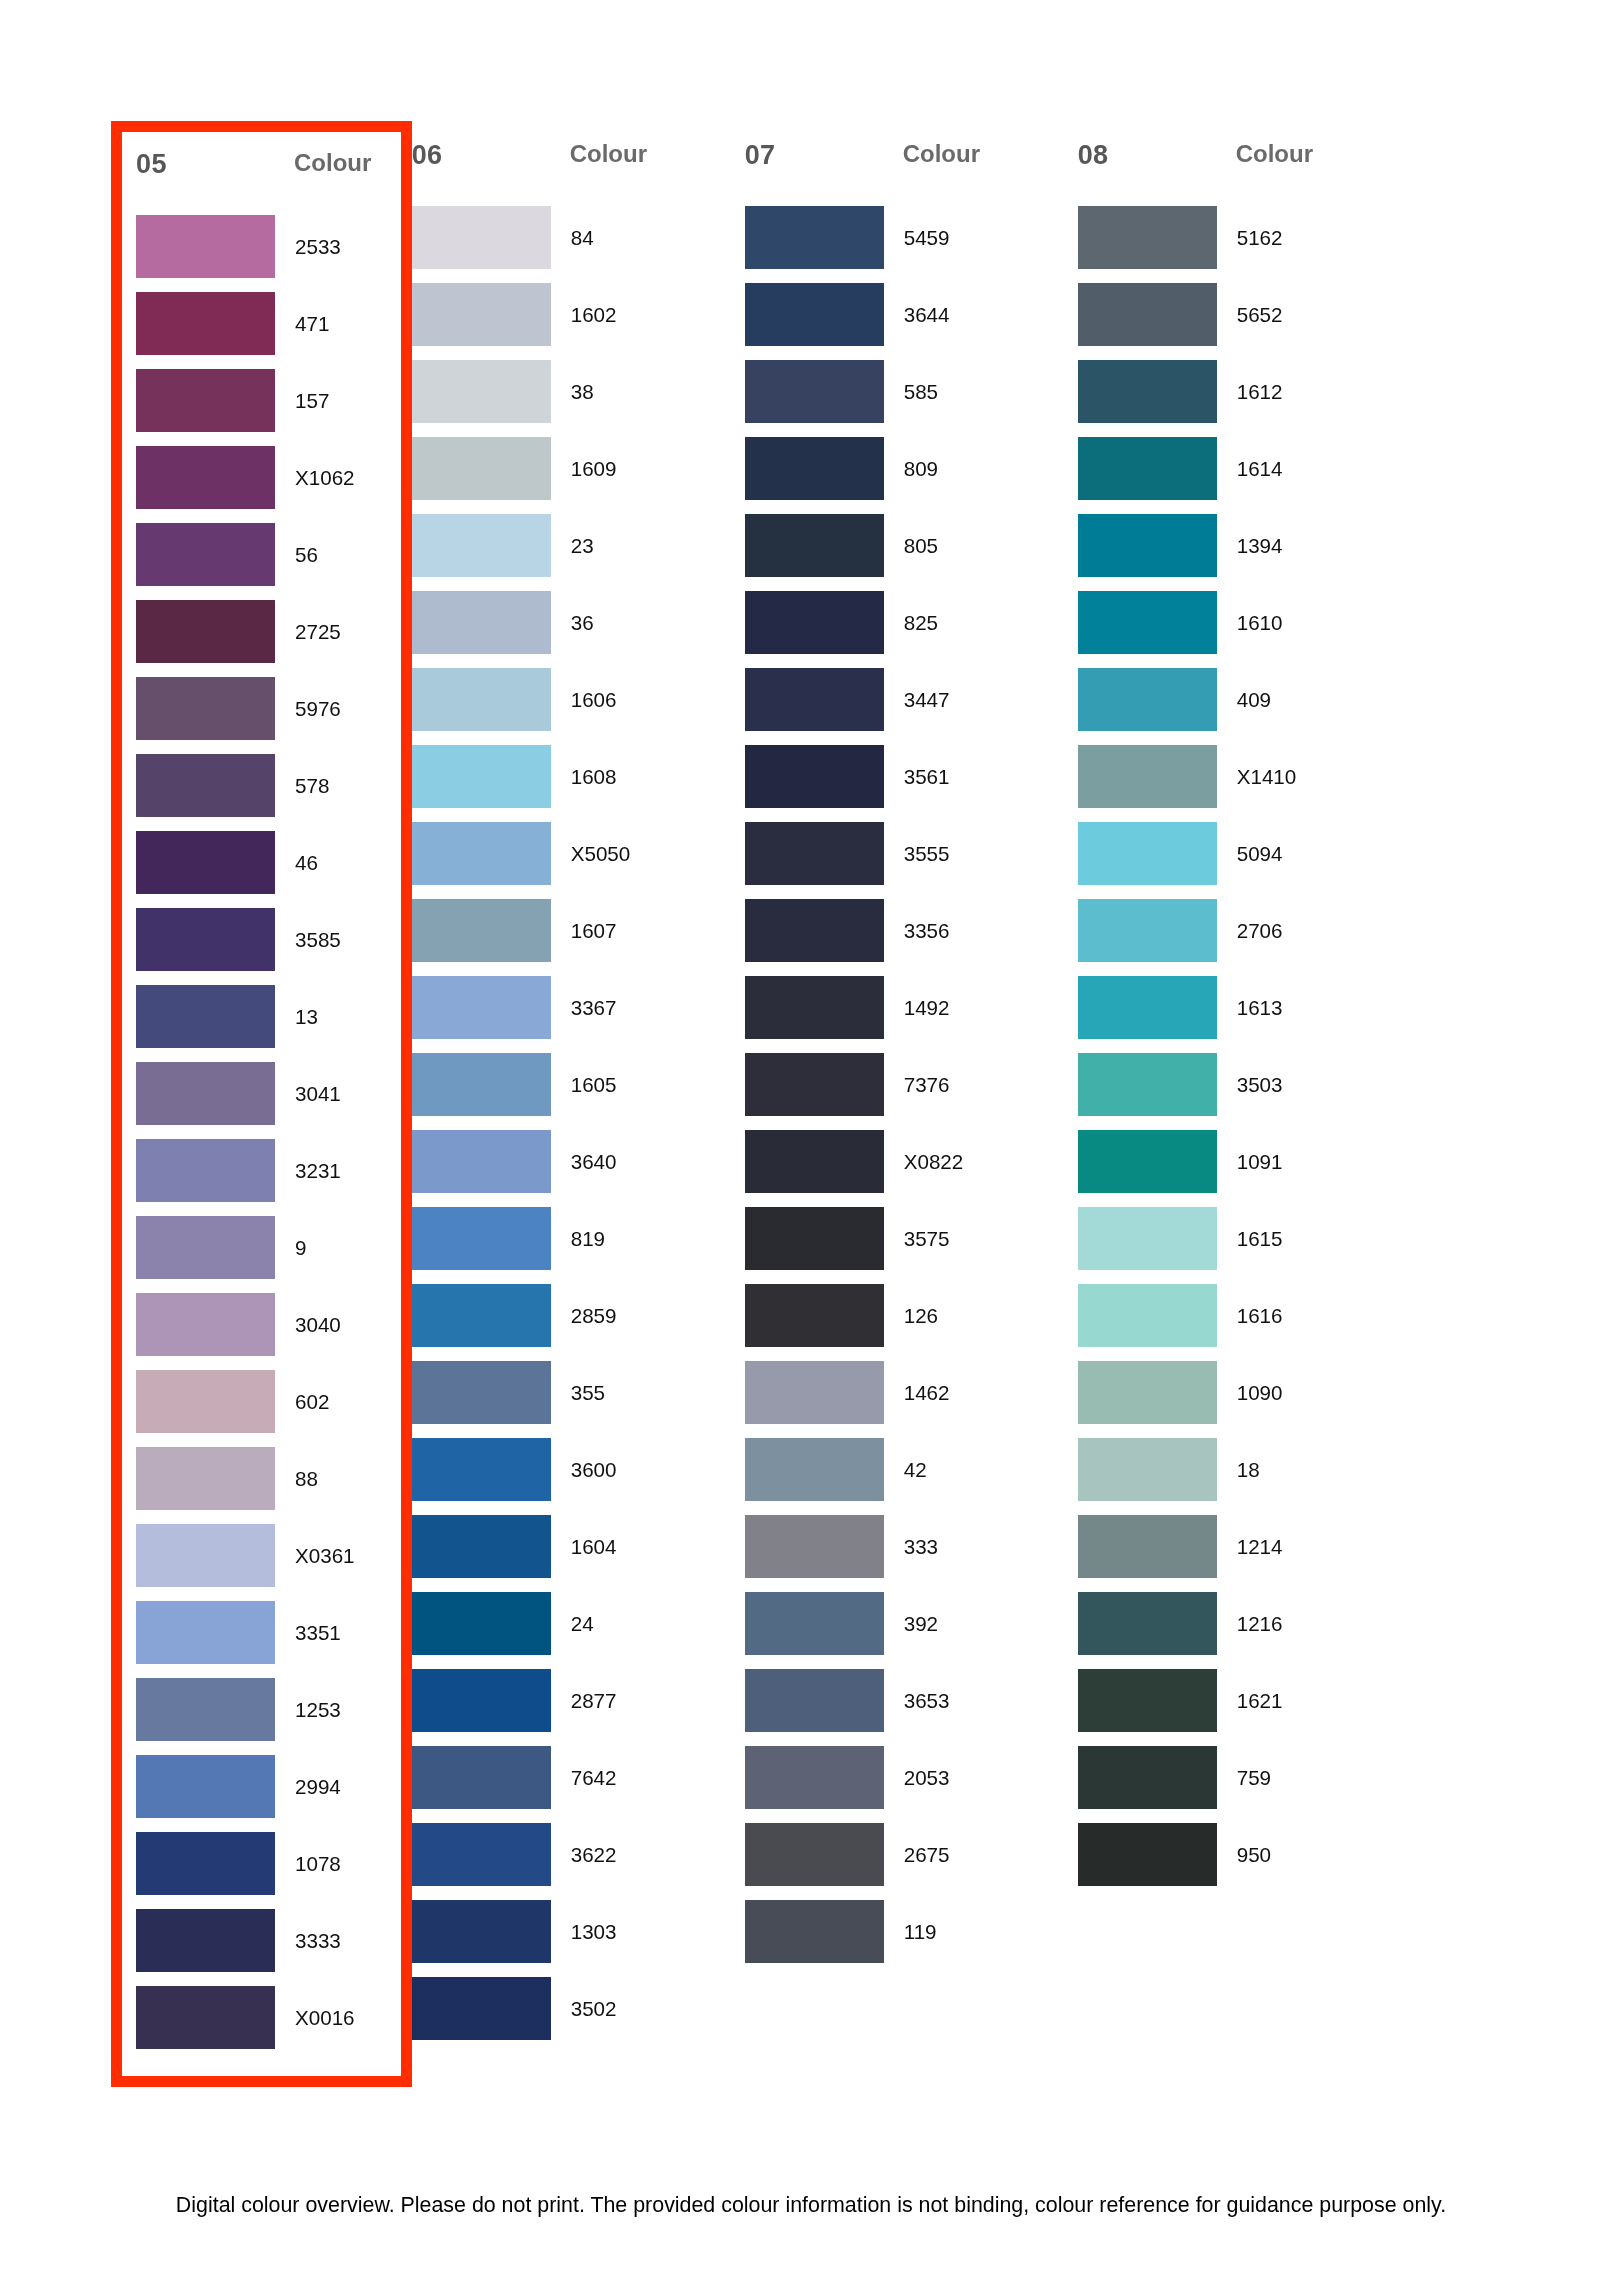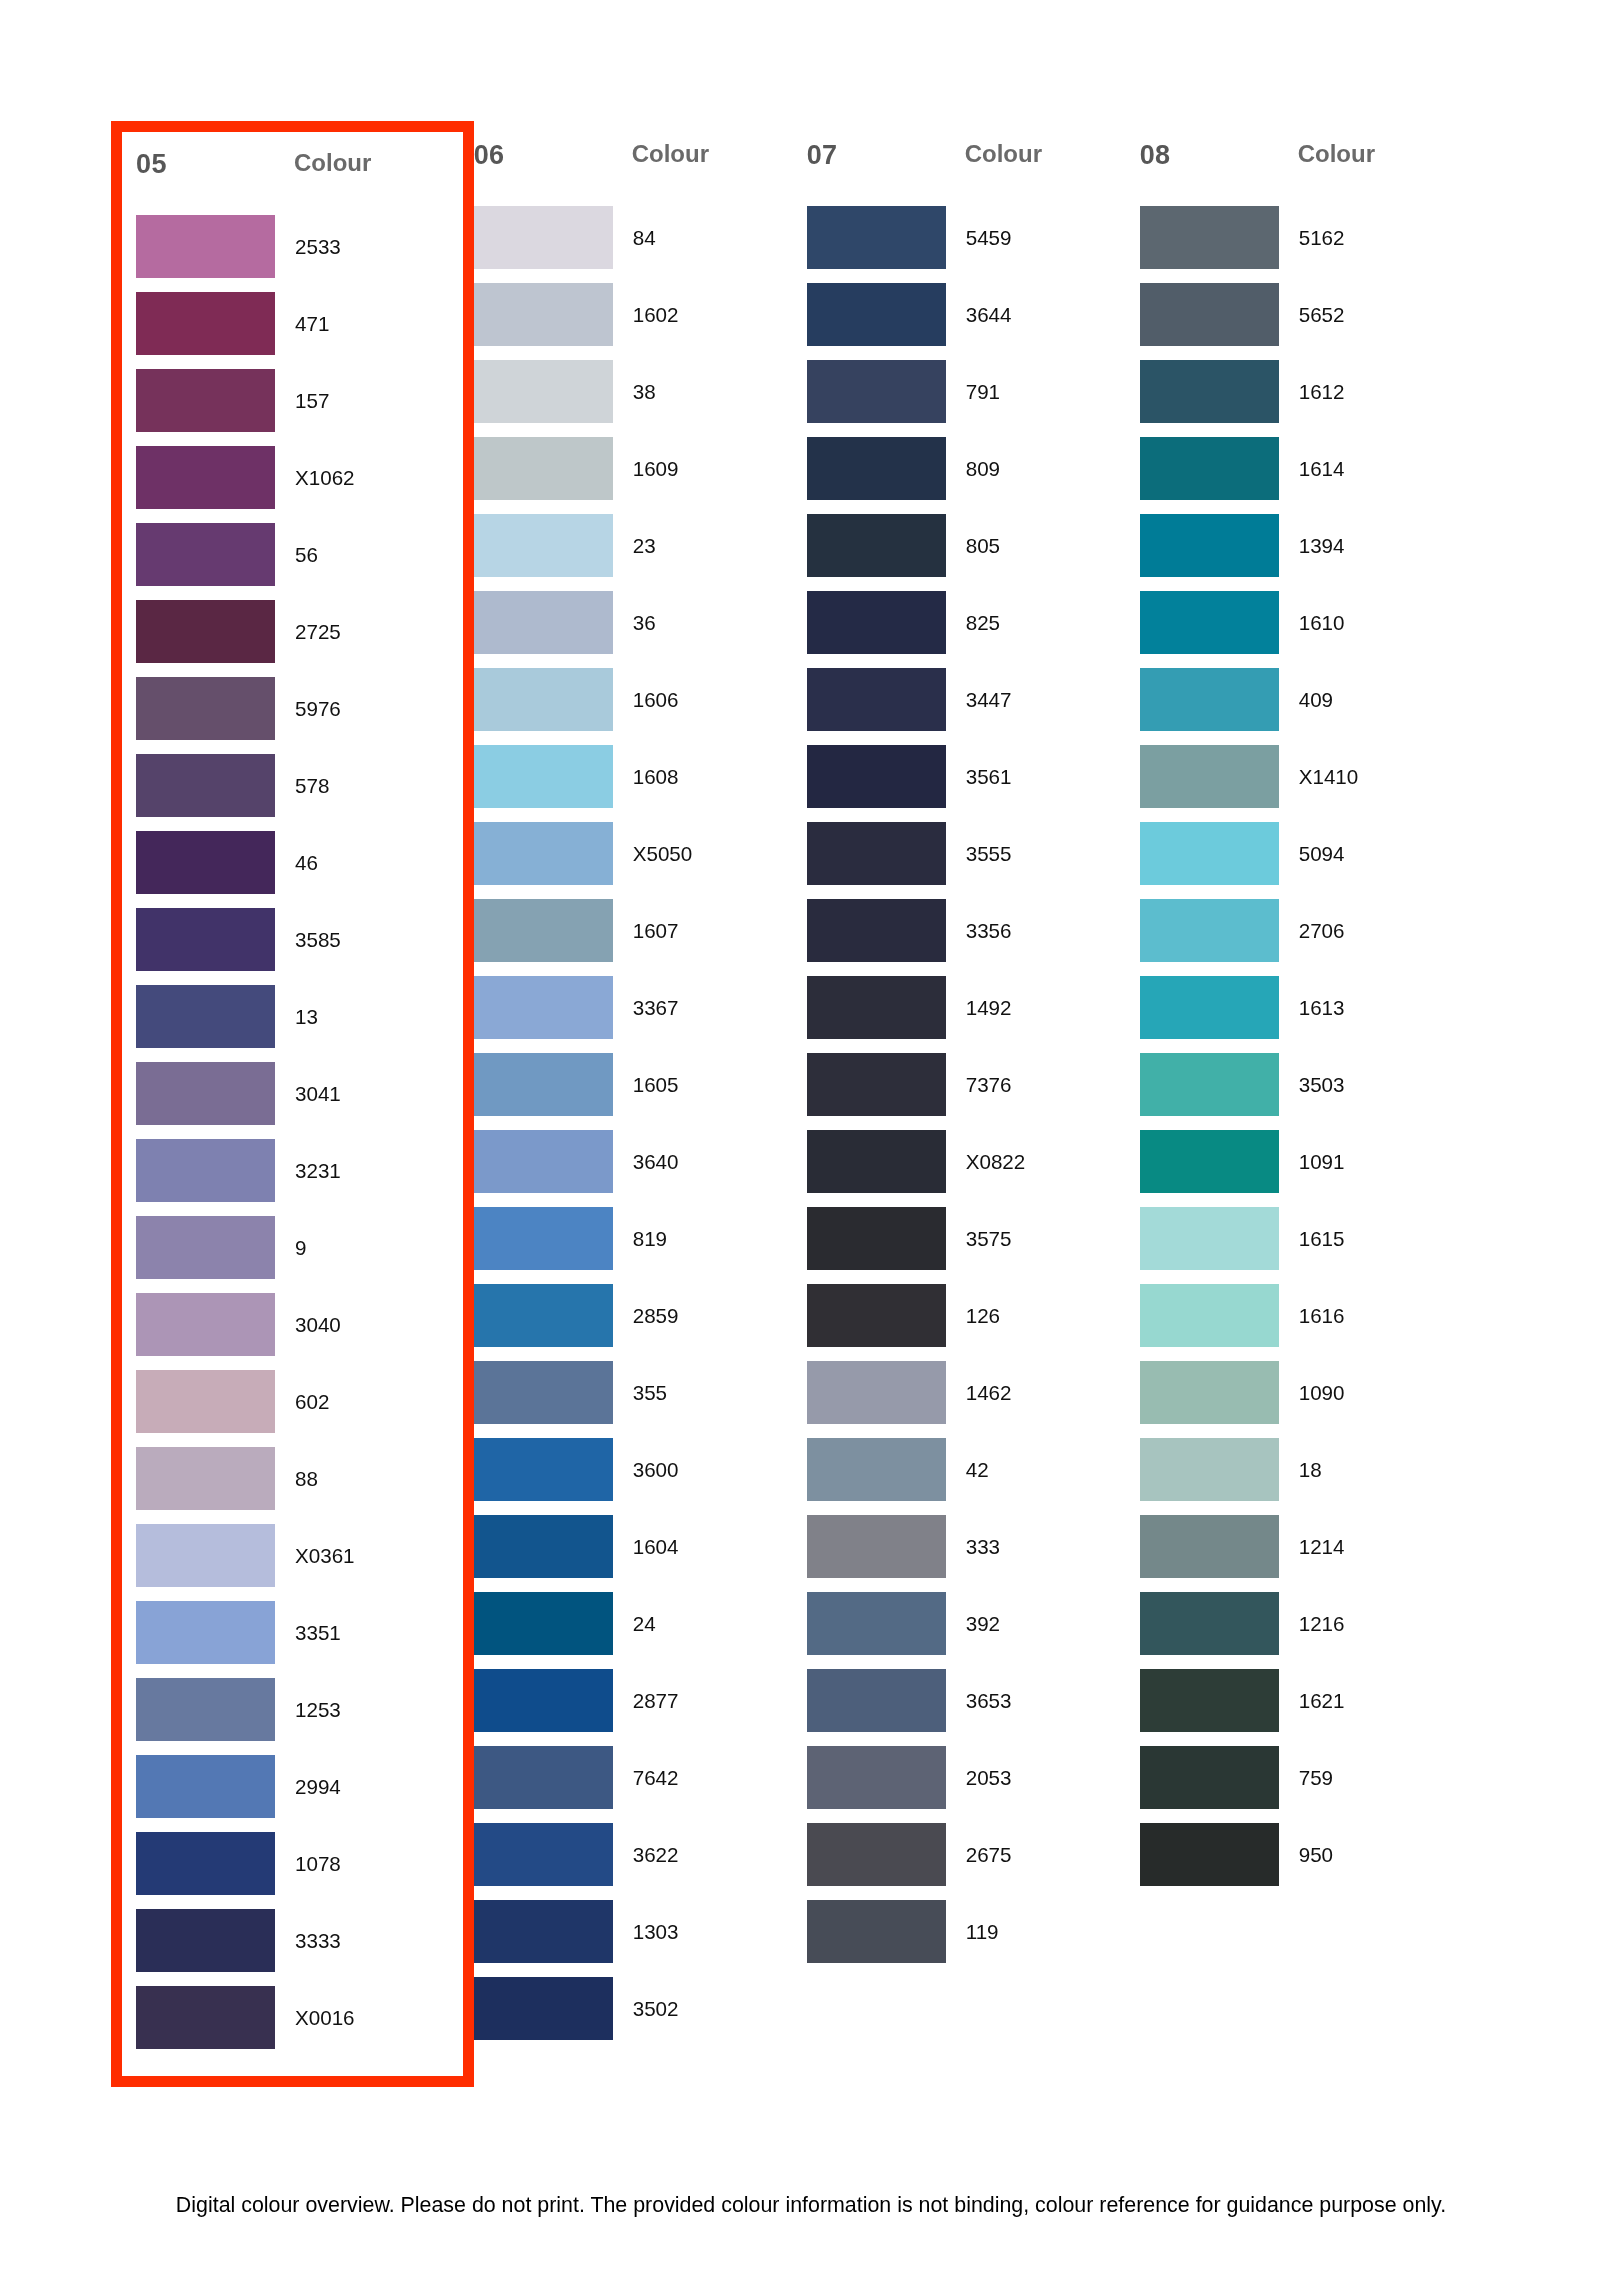--- a/index.html
+++ b/index.html
@@ -42,21 +42,21 @@
   }
 
   
   .column.highlighted {
     padding: 12.7px 16px 12.7px 14.3px;
     margin-left: -14.3px;
     margin-top: -14.3px;
     margin-bottom: -14.3px;
     border: 11px solid #FF2D00;
     background: #ffffff;
-    width: 363px;
+    width: 301px;
   }
 
   .col-head {
     height: 71px;
     display: flex;
     flex-direction: row;
     align-items: flex-start;
     padding-top: 4.8px;
   }
   .col-num {
@@ -318,21 +318,21 @@
         <div class="swatch-row">
           <div class="swatch" style="background: rgb(47, 71, 105);"></div>
           <div class="swatch-code">5459</div>
         </div>
         <div class="swatch-row">
           <div class="swatch" style="background: rgb(38, 61, 95);"></div>
           <div class="swatch-code">3644</div>
         </div>
         <div class="swatch-row">
           <div class="swatch" style="background: rgb(54, 66, 95);"></div>
-          <div class="swatch-code">791</div>
+          <div class="swatch-code">585</div>
         </div>
         <div class="swatch-row">
           <div class="swatch" style="background: rgb(35, 50, 74);"></div>
           <div class="swatch-code">809</div>
         </div>
         <div class="swatch-row">
           <div class="swatch" style="background: rgb(37, 49, 64);"></div>
           <div class="swatch-code">805</div>
         </div>
         <div class="swatch-row">

